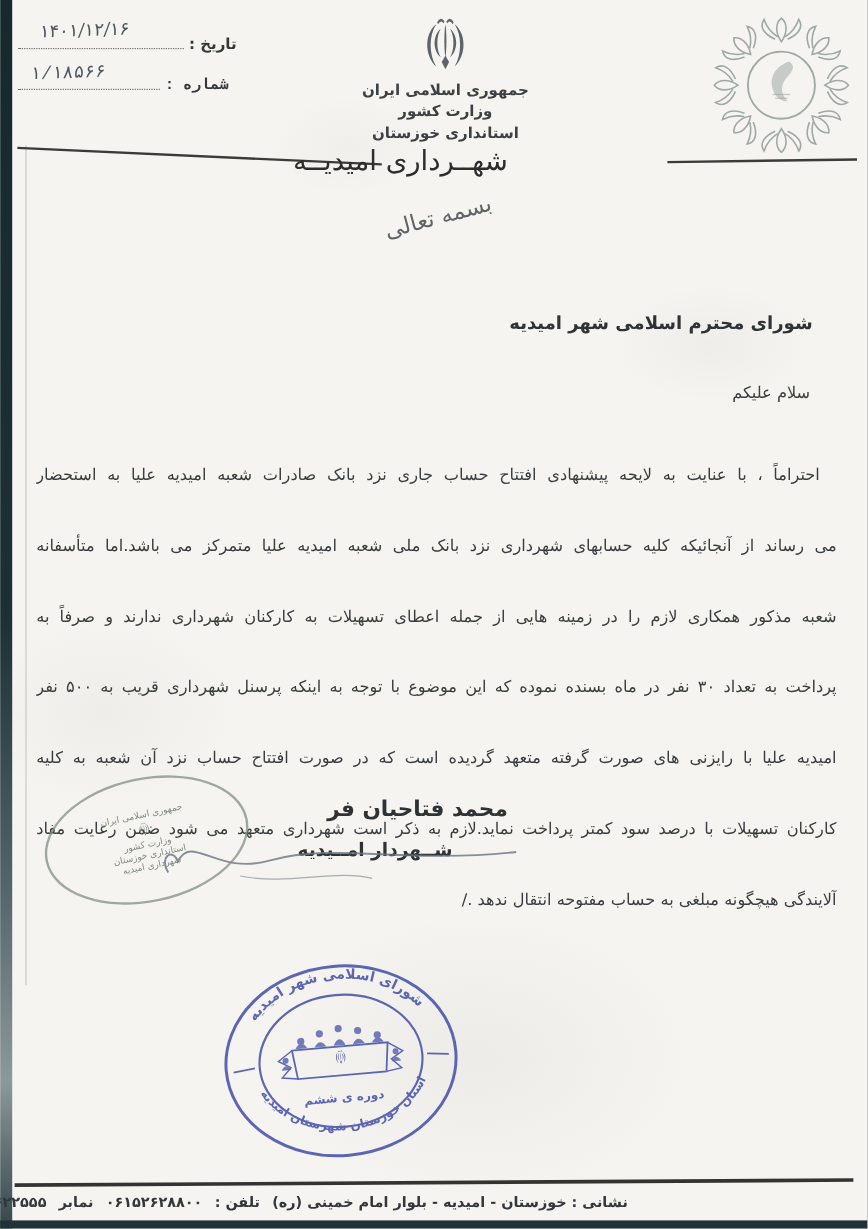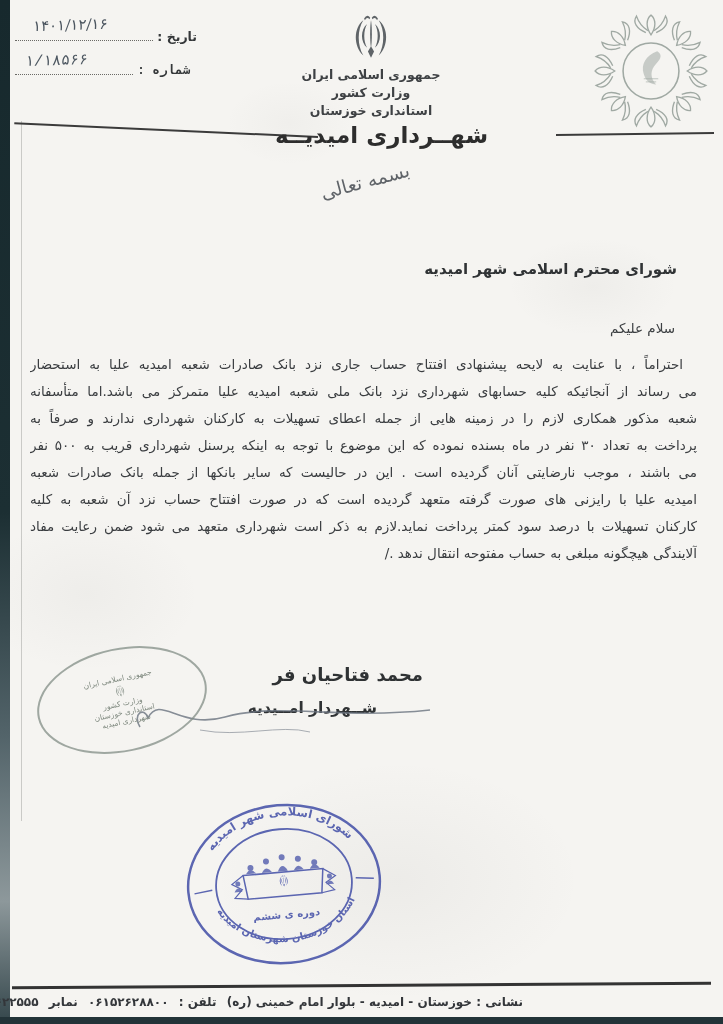--- a/index.html
+++ b/index.html
@@ -35,27 +35,27 @@
   
   .gov{left:296px;top:12px;width:150px;text-align:center;}
   .gov .emblem{color:#5f6468;}
   .gov-line{font-size:12.5px;line-height:18px;color:#3e4144;font-weight:600;}
   
   .seal{left:588px;top:12px;color:#97a19b;}
   
   .rule{background:#3b3b3b;height:2px;}
   .rule-left{left:14px;top:136px;width:304px;transform-origin:100% 50%;transform:rotate(2.6deg);}
   .rule-right{left:556px;top:133px;width:158px;transform:rotate(-0.8deg);}
-  .m-title{left:244px;top:122px;width:244px;text-align:right;font-size:23px;font-weight:bold;color:#2d2d2d;letter-spacing:.5px;white-space:nowrap;}
+  .m-title{left:244px;top:122px;width:244px;text-align:left;font-size:23px;font-weight:normal;color:#2d2d2d;letter-spacing:.5px;white-space:nowrap;}
   .bismillah{left:300px;top:170px;width:130px;font-size:19px;color:#50555b;transform:rotate(-15deg);text-align:center;opacity:.9;}
   
   .addressee{right:46px;top:260px;font-size:15px;font-weight:bold;color:#303335;}
   .greeting{right:48px;top:320px;font-size:13.5px;color:#3d4043;}
   .body-wrap{left:30px;top:351px;width:667px;}
-  .bline{direction:rtl;text-align:justify;font-size:13.5px;line-height:27px;height:27px;overflow:hidden;color:#3a3d40;}
+  .bline{direction:rtl;text-align:justify;font-size:13.5px;line-height:27px;height:27px;overflow:hidden;color:#3a3d40;margin-top:32px;}
   .bline::after{content:"";display:inline-block;width:100%;height:0;}
   .bline.first{padding-right:14px;}
   .bline.last{text-align:right;}
   .bline.last::after{content:none;}
   
   .sig-name{right:300px;top:664px;font-size:18px;font-weight:bold;color:#2f3234;white-space:nowrap;}
   .sig-title{right:346px;top:699px;font-size:15.5px;font-weight:bold;color:#2f3234;letter-spacing:1px;white-space:nowrap;}
   .sig-stroke{left:130px;top:672px;}
   
   .oval-stamp{left:36px;top:648px;width:168px;height:100px;border:2px solid rgba(130,142,134,.75);
@@ -172,21 +172,20 @@
   <div class="abs bismillah">بسمه تعالی</div>
 
   <div class="abs addressee">شورای محترم اسلامی شهر امیدیه</div>
   <div class="abs greeting">سلام علیکم</div>
 
   <div class="abs body-wrap">
     <div class="bline first">احتراماً ، با عنایت به لایحه پیشنهادی افتتاح حساب جاری نزد بانک صادرات شعبه امیدیه علیا به استحضار</div>
     <div class="bline">می رساند از آنجائیکه کلیه حسابهای شهرداری نزد بانک ملی شعبه امیدیه علیا متمرکز می باشد.اما متأسفانه</div>
     <div class="bline">شعبه مذکور همکاری لازم را در زمینه هایی از جمله اعطای تسهیلات به کارکنان شهرداری ندارند و صرفاً به</div>
     <div class="bline">پرداخت به تعداد ۳۰ نفر در ماه بسنده نموده که این موضوع با توجه به اینکه پرسنل شهرداری قریب به ۵۰۰ نفر</div>
-    <div class="bline">می باشند ، موجب نارضایتی آنان گردیده است . این در حالیست که سایر بانکها از جمله بانک صادرات شعبه</div>
     <div class="bline">امیدیه علیا با رایزنی های صورت گرفته متعهد گردیده است که در صورت افتتاح حساب نزد آن شعبه به کلیه</div>
     <div class="bline">کارکنان تسهیلات با درصد سود کمتر پرداخت نماید.لازم به ذکر است شهرداری متعهد می شود ضمن رعایت مفاد</div>
     <div class="bline last">آلایندگی هیچگونه مبلغی به حساب مفتوحه انتقال ندهد ./</div>
   </div>
 
   <div class="abs sig-name">محمد فتاحیان فر</div>
   <div class="abs sig-title">شــهردار امــیدیه</div>
   <svg class="abs sig-stroke" width="310" height="70" viewBox="0 0 310 70" fill="none" stroke="#6b7480" stroke-width="1.6" opacity="0.8">
     <path d="M10,55 C2,42 14,34 18,46 C30,22 50,58 95,45 C150,30 205,48 300,38"></path>
     <path d="M70,58 C110,66 150,52 180,60" stroke-width="1" opacity="0.7"></path>

